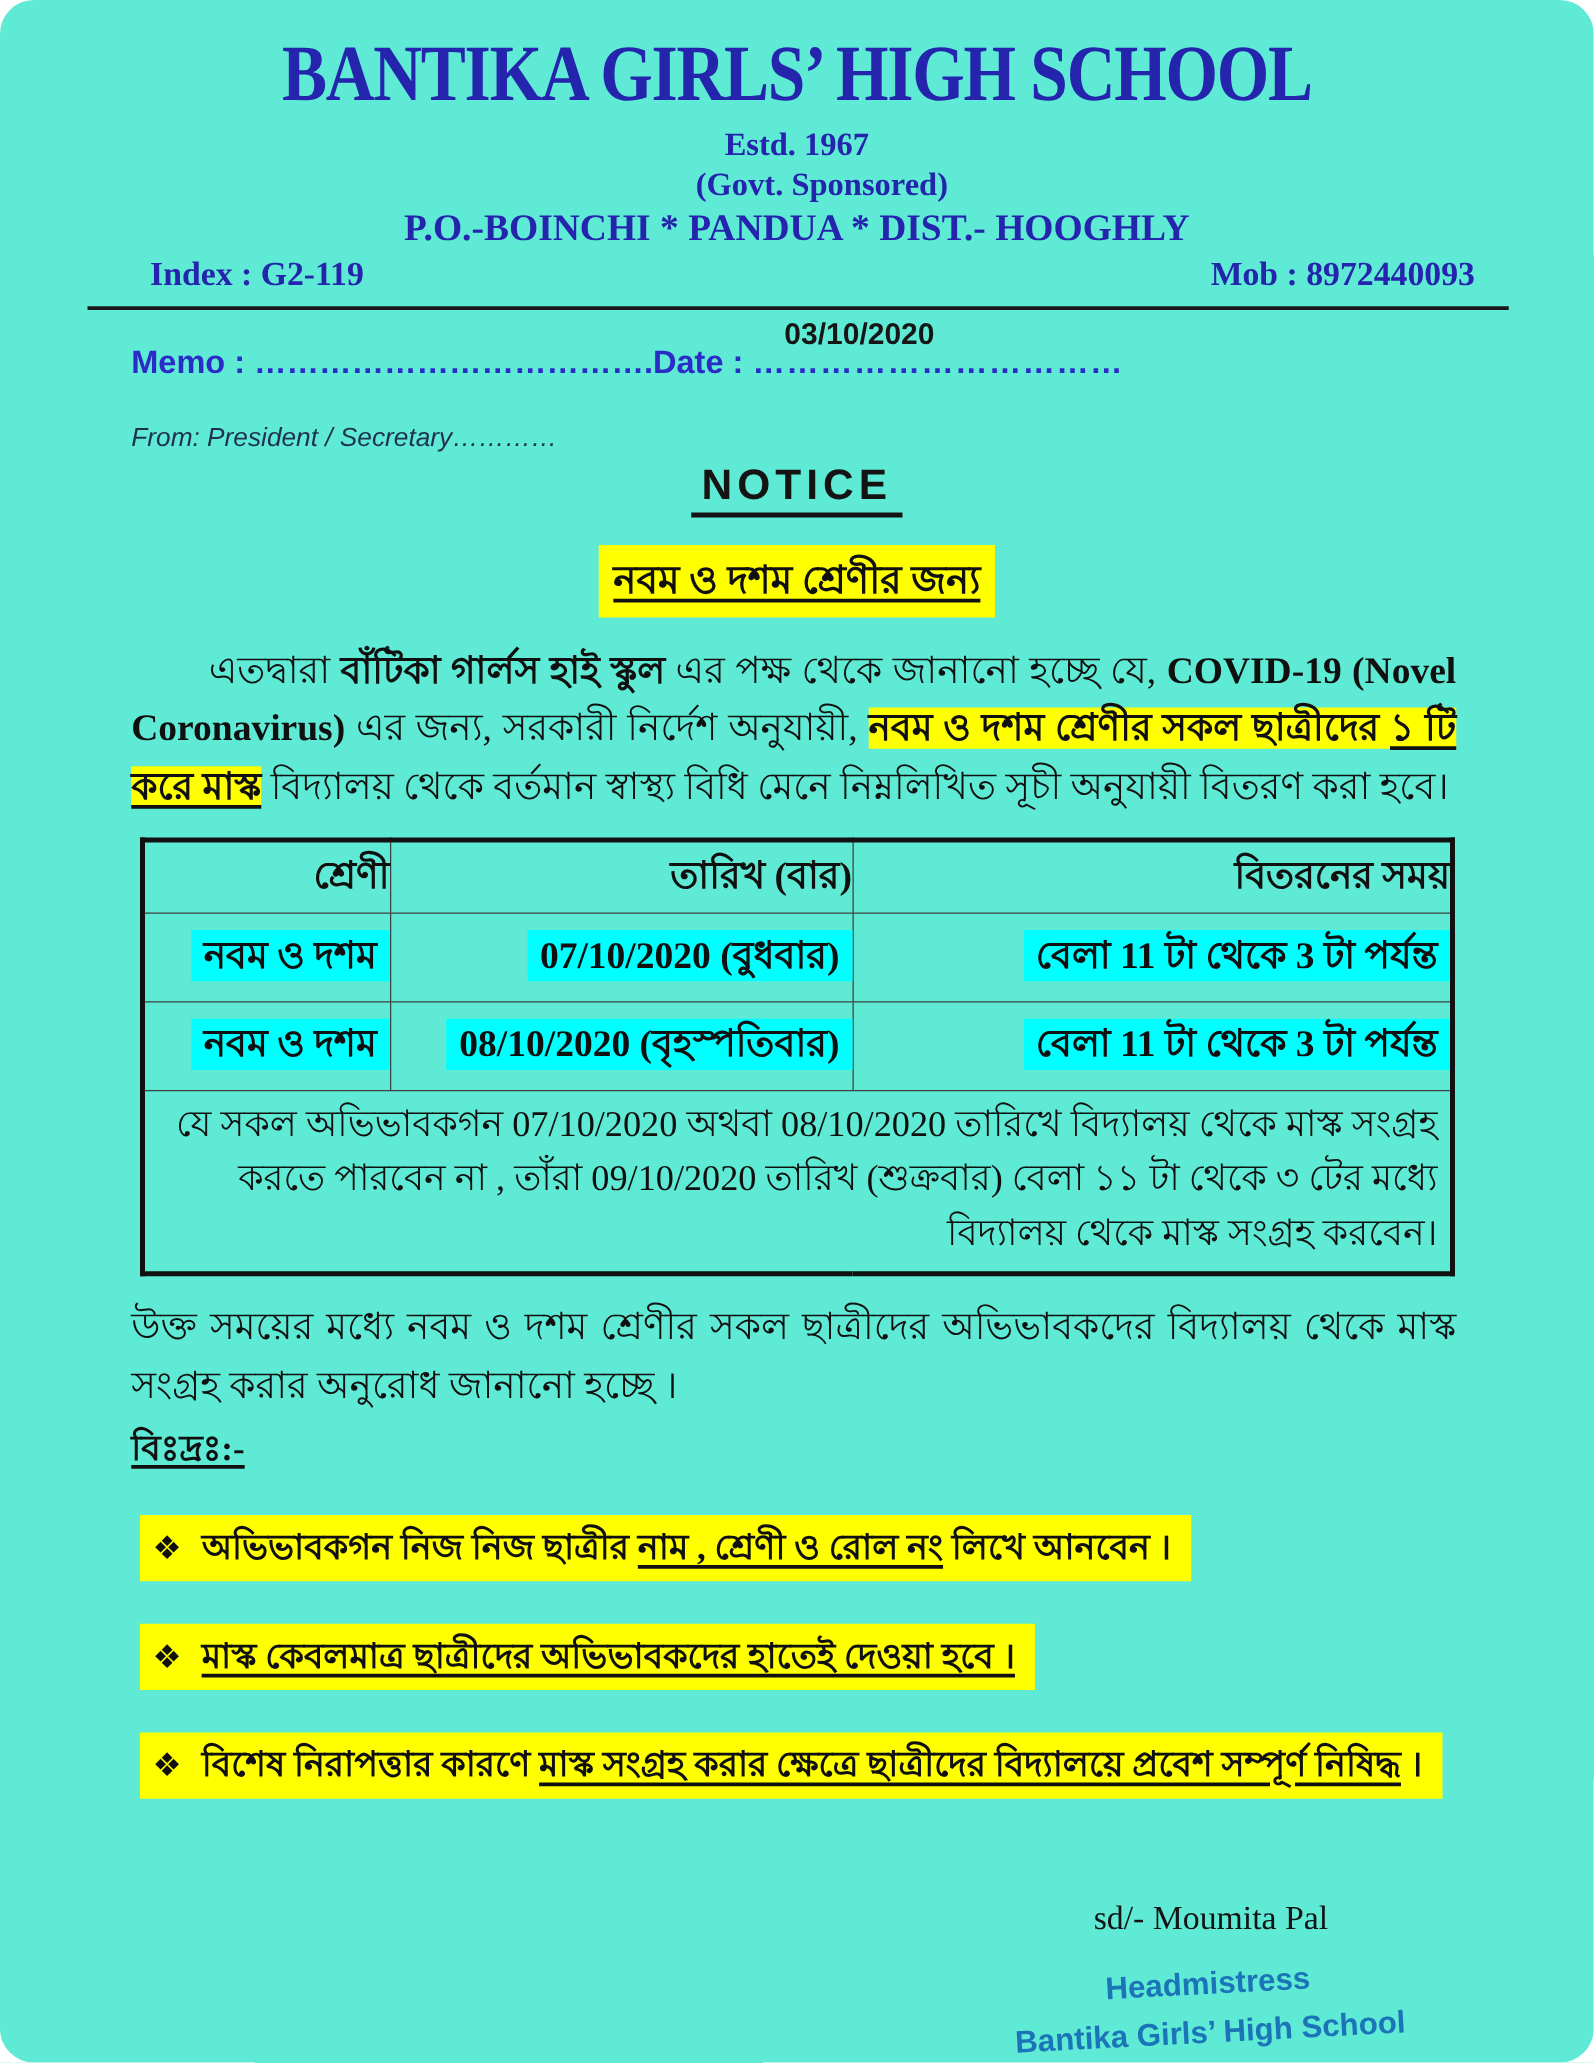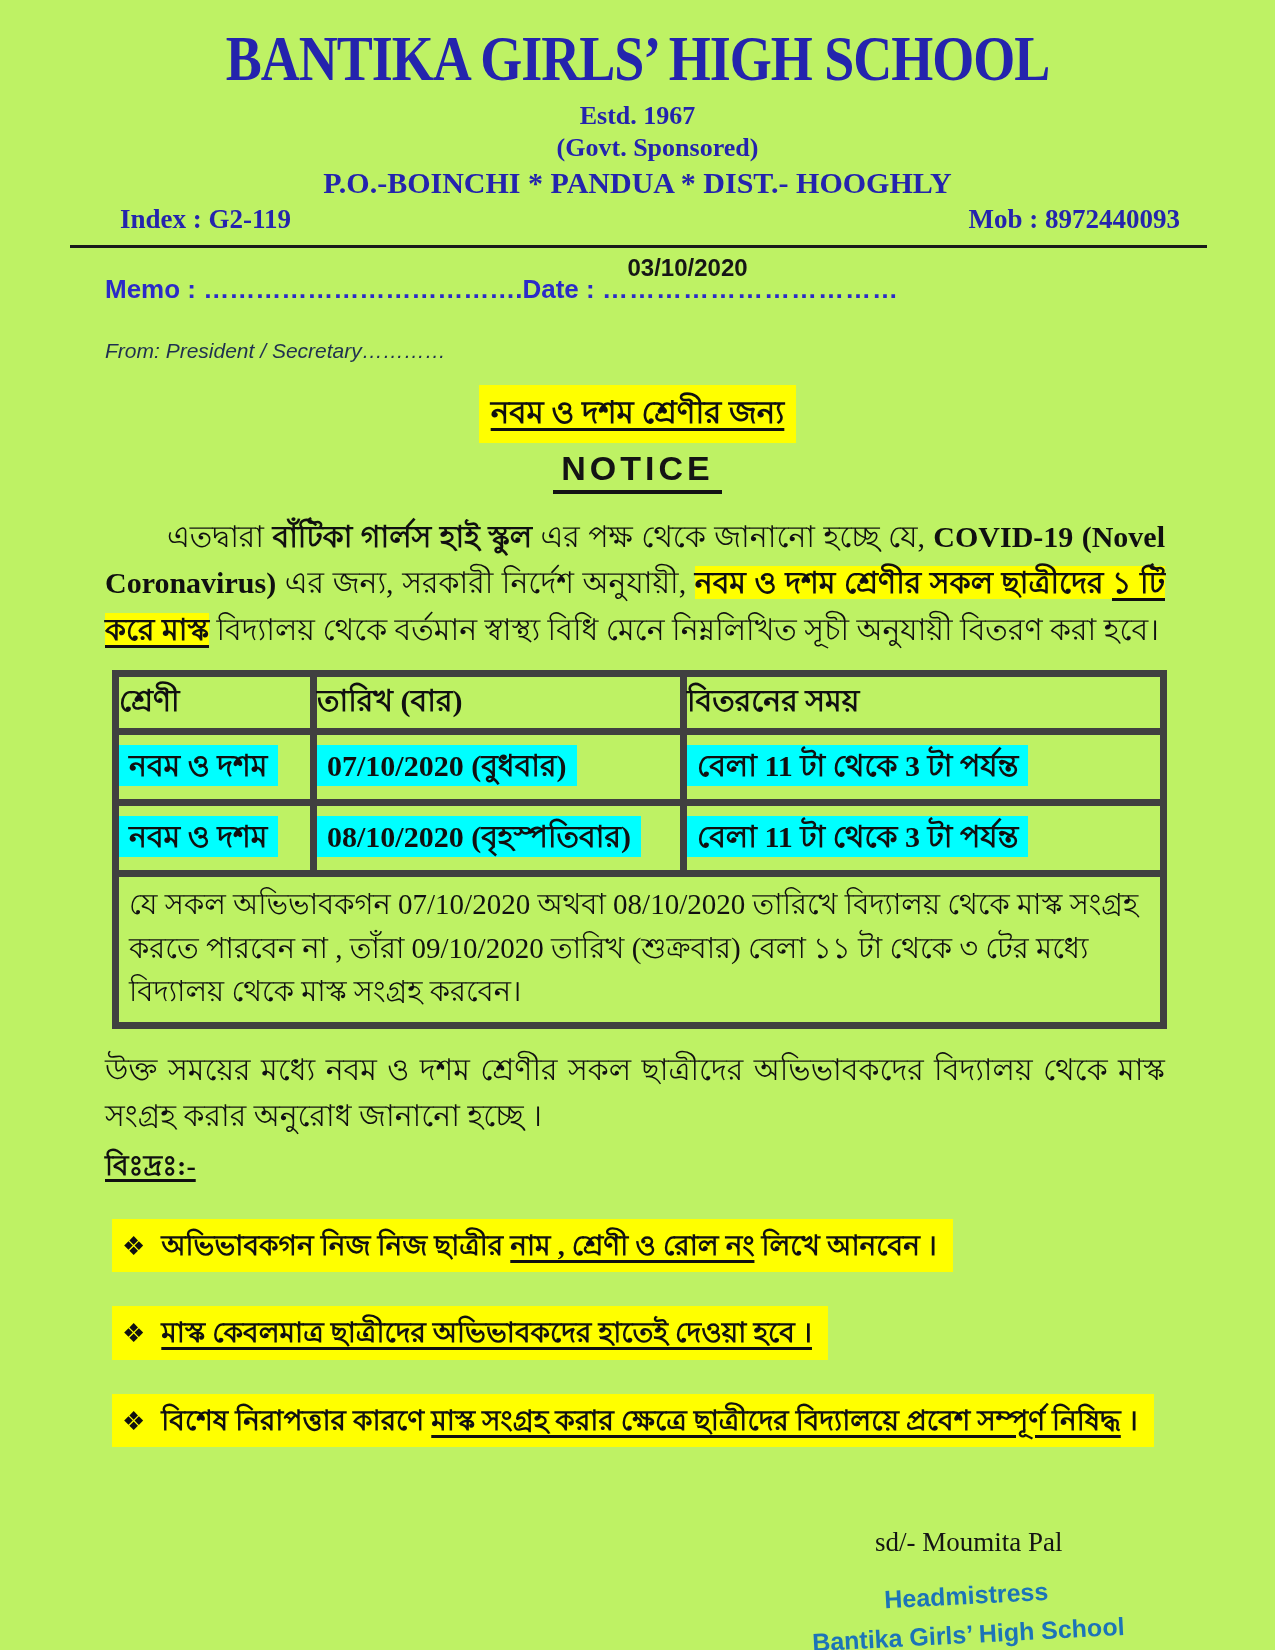--- a/index.html
+++ b/index.html
@@ -1,19 +1,19 @@
 <!DOCTYPE html>
 <html><head>
 <meta charset="utf-8">
 <style>
   * { margin:0; padding:0; box-sizing:border-box; }
   html,body { background:#ffffff; }
   .sheet {
     position:relative; width:1275px; height:1650px; overflow:hidden;
-    background:#bef264; font-family:"Liberation Serif", serif; color:#101010;
+    background:#5eead4; font-family:"Liberation Serif", serif; color:#101010;border-radius:27px;
   }
   
   .letterhead { text-align:center; padding-top:26px; }
   .school-name {
     font-size:54px; font-weight:bold; color:#2424AD; line-height:1.05;
     letter-spacing:-1px; transform:scaleY(1.18); transform-origin:top center;
     font-family:"Liberation Serif", serif;
   }
   .estd { margin-top:18px; font-size:26px; font-weight:bold; color:#2424AD; }
   .sponsored { margin-top:2px; font-size:26px; font-weight:bold; color:#2424AD;padding-left:40px; }
@@ -57,21 +57,21 @@
   .para { margin:20px 110px 0 105px; font-size:30px; line-height:1.56; text-align:justify; }
   .para.indent { text-indent:62px; }
   .bold { font-weight:bold; }
   .hl-yellow { background:#FFFF00; }
   .u { text-decoration:underline; text-decoration-thickness:3px; text-underline-offset:5px; }
   
   table.sched {
     margin:16px 0 0 112px; width:1048px; border-collapse:collapse;
     border:4px solid #111; table-layout:fixed;
   }
-  table.sched th, table.sched td { border:7px solid #404040; text-align:left; vertical-align:middle; }
+  table.sched th, table.sched td { border:1px solid #404040; text-align:right; vertical-align:middle; }
   col.c1 { width:198px; } col.c2 { width:370px; } col.c3 { width:480px; }
   table.sched th { font-size:30px; font-weight:bold; height:58px; }
   table.sched td.data { height:71px; font-size:30px; font-weight:bold; }
   .hl-cyan { background:#00FFFF; padding:4px 10px; white-space:nowrap; }
   td.note-cell {
     text-align:justify; font-size:29px; line-height:1.5; padding:6px 10px 8px 10px;
     font-weight:normal;
   }
   
   .closing { margin-top:18px; }
@@ -119,25 +119,25 @@
     <span class="date-wrap">
       <span>Date :</span>
       <span class="date-dots">……………………………</span>
       <span class="date-value">03/10/2020</span>
     </span>
   </div>
 
   <div class="from-line">From: President / Secretary…………</div>
 
   <div class="center">
-    <span class="subject" lang="bn">নবম ও দশম শ্রেণীর জন্য</span>
+    <span class="notice-title">NOTICE</span>
   </div>
 
   <div class="center">
-    <span class="notice-title">NOTICE</span>
+    <span class="subject" lang="bn">নবম ও দশম শ্রেণীর জন্য</span>
   </div>
 
   <p class="para indent" lang="bn"><span>এতদ্বারা </span><span class="bold">বাঁটিকা গার্লস হাই স্কুল</span><span> এর পক্ষ থেকে জানানো হচ্ছে যে, </span><span class="bold">COVID-19 (Novel Coronavirus)</span><span> এর জন্য, সরকারী নির্দেশ অনুযায়ী, </span><span class="hl-yellow bold">নবম ও দশম শ্রেণীর সকল ছাত্রীদের </span><span class="hl-yellow bold u">১ টি করে মাস্ক</span><span> বিদ্যালয় থেকে বর্তমান স্বাস্থ্য বিধি মেনে নিম্নলিখিত সূচী অনুযায়ী বিতরণ করা হবে।</span></p>
 
   <table class="sched" lang="bn">
     <colgroup>
         <col class="c1">
         <col class="c2">
         <col class="c3">
       </colgroup>

